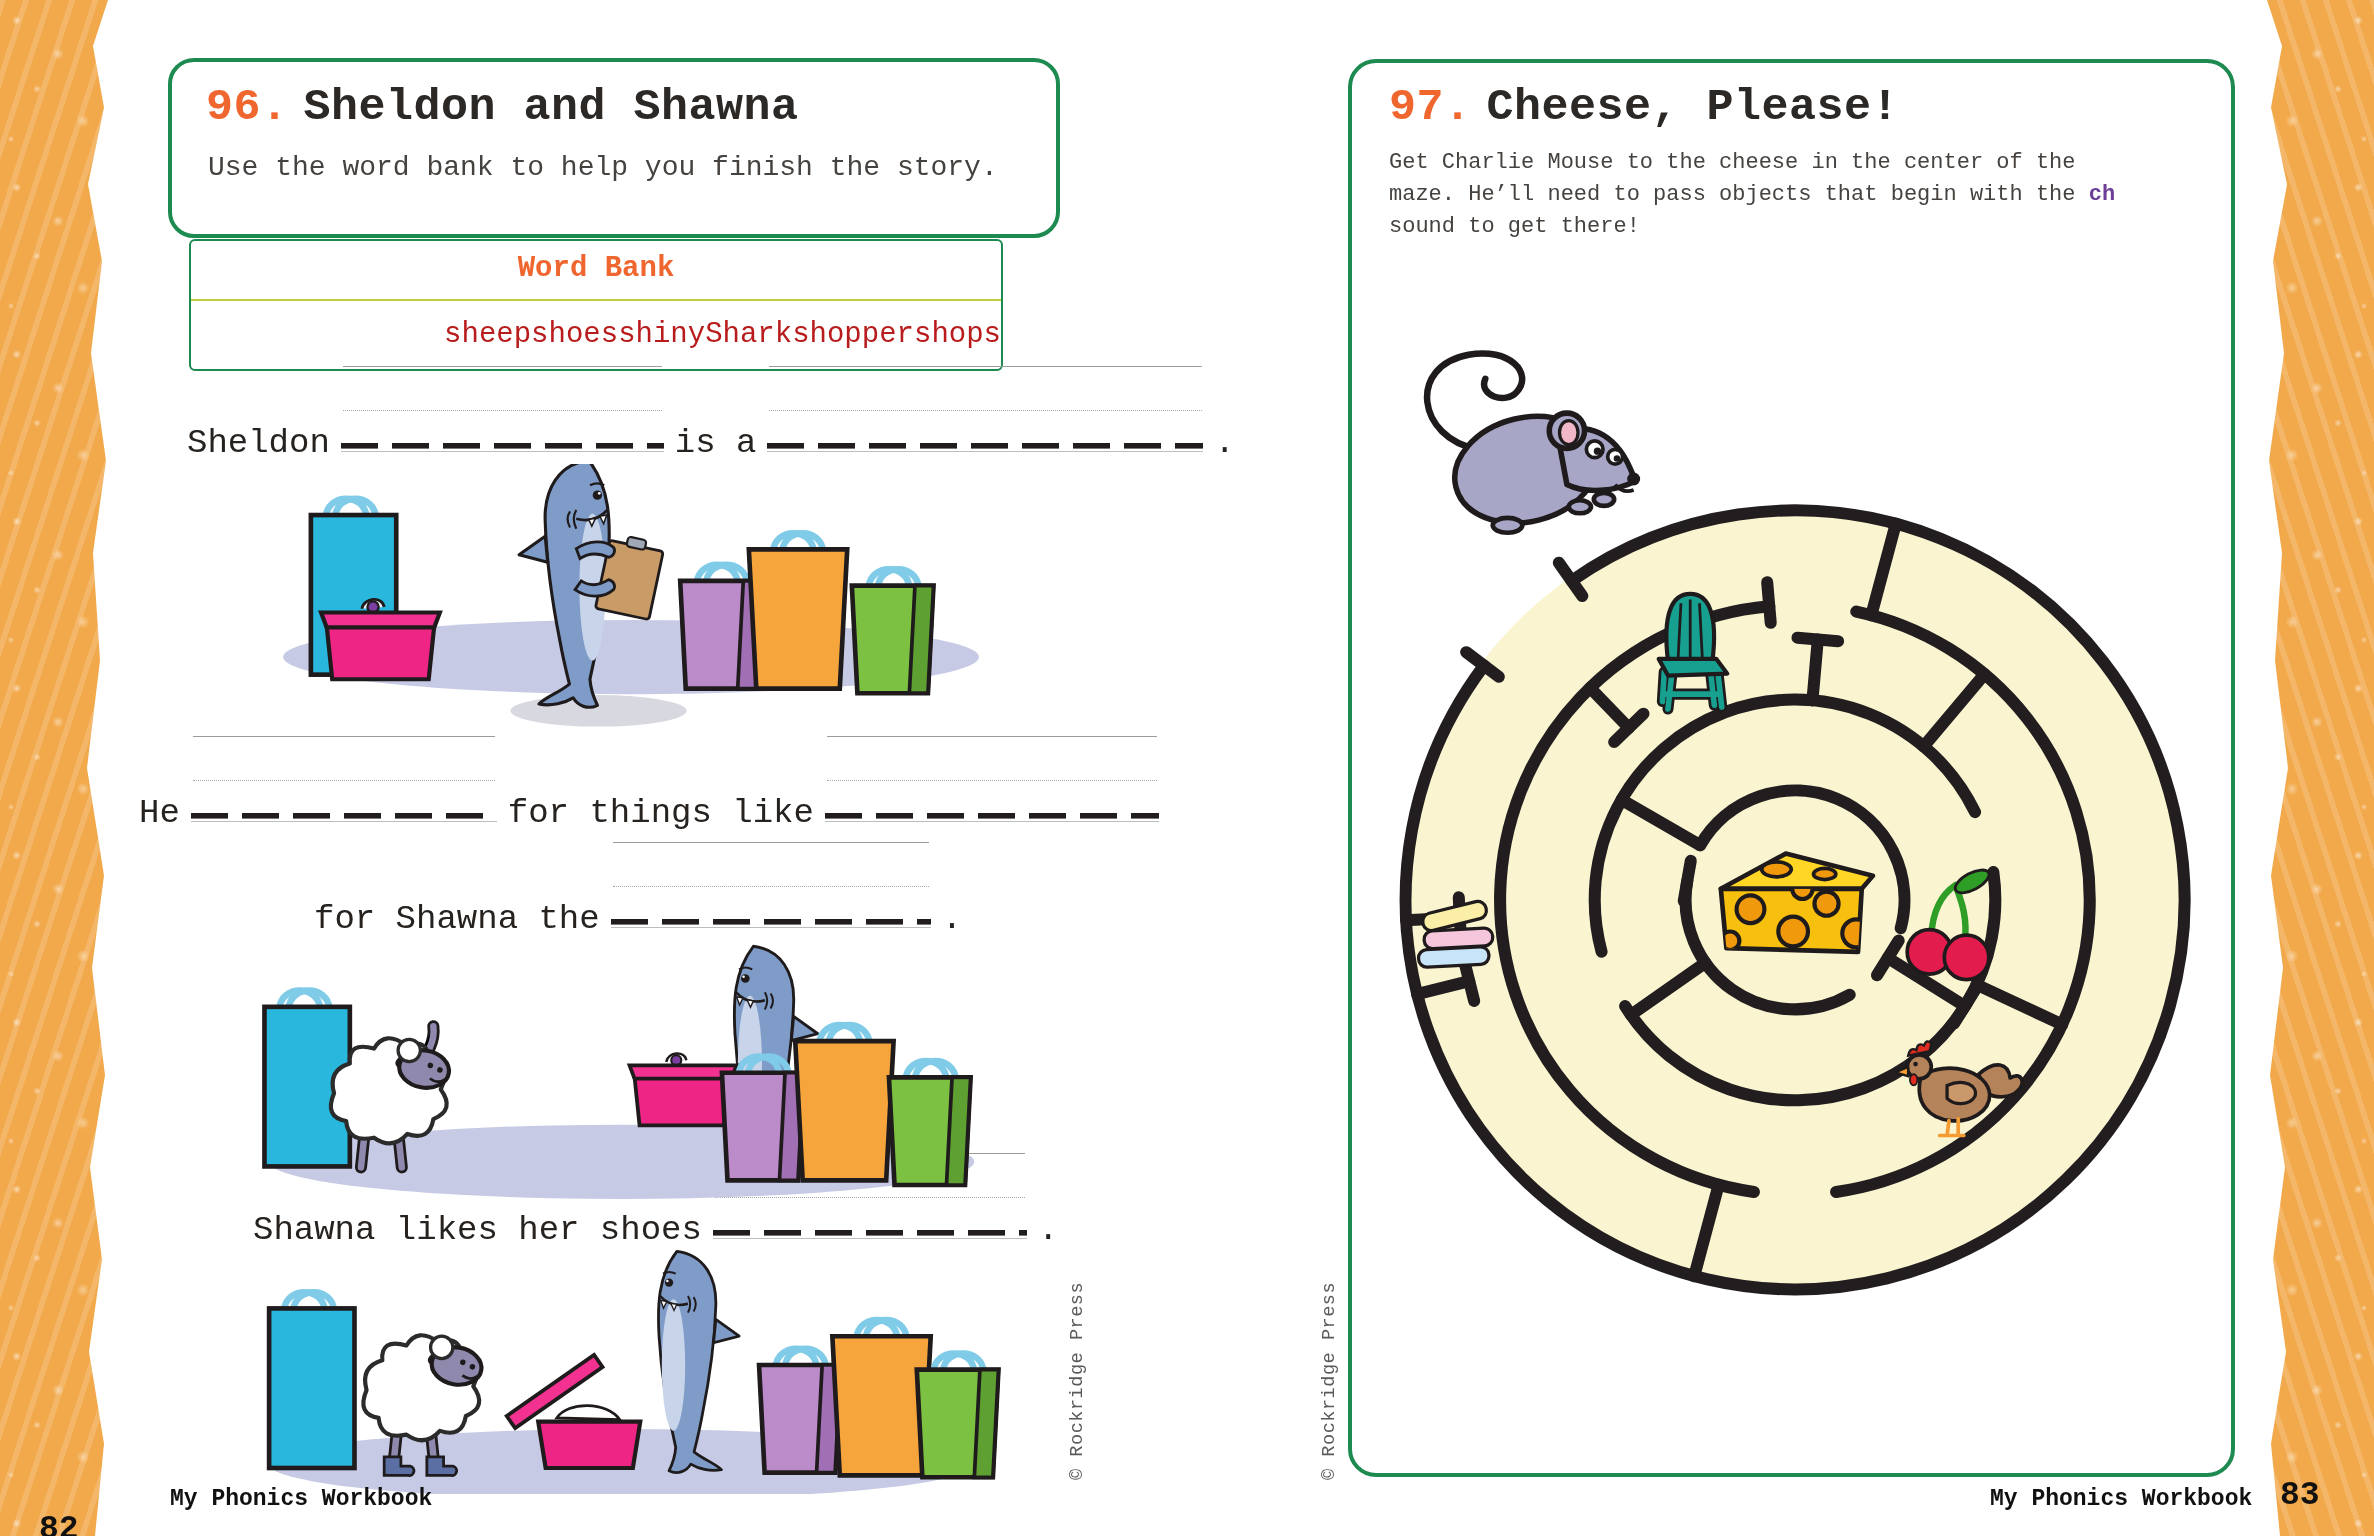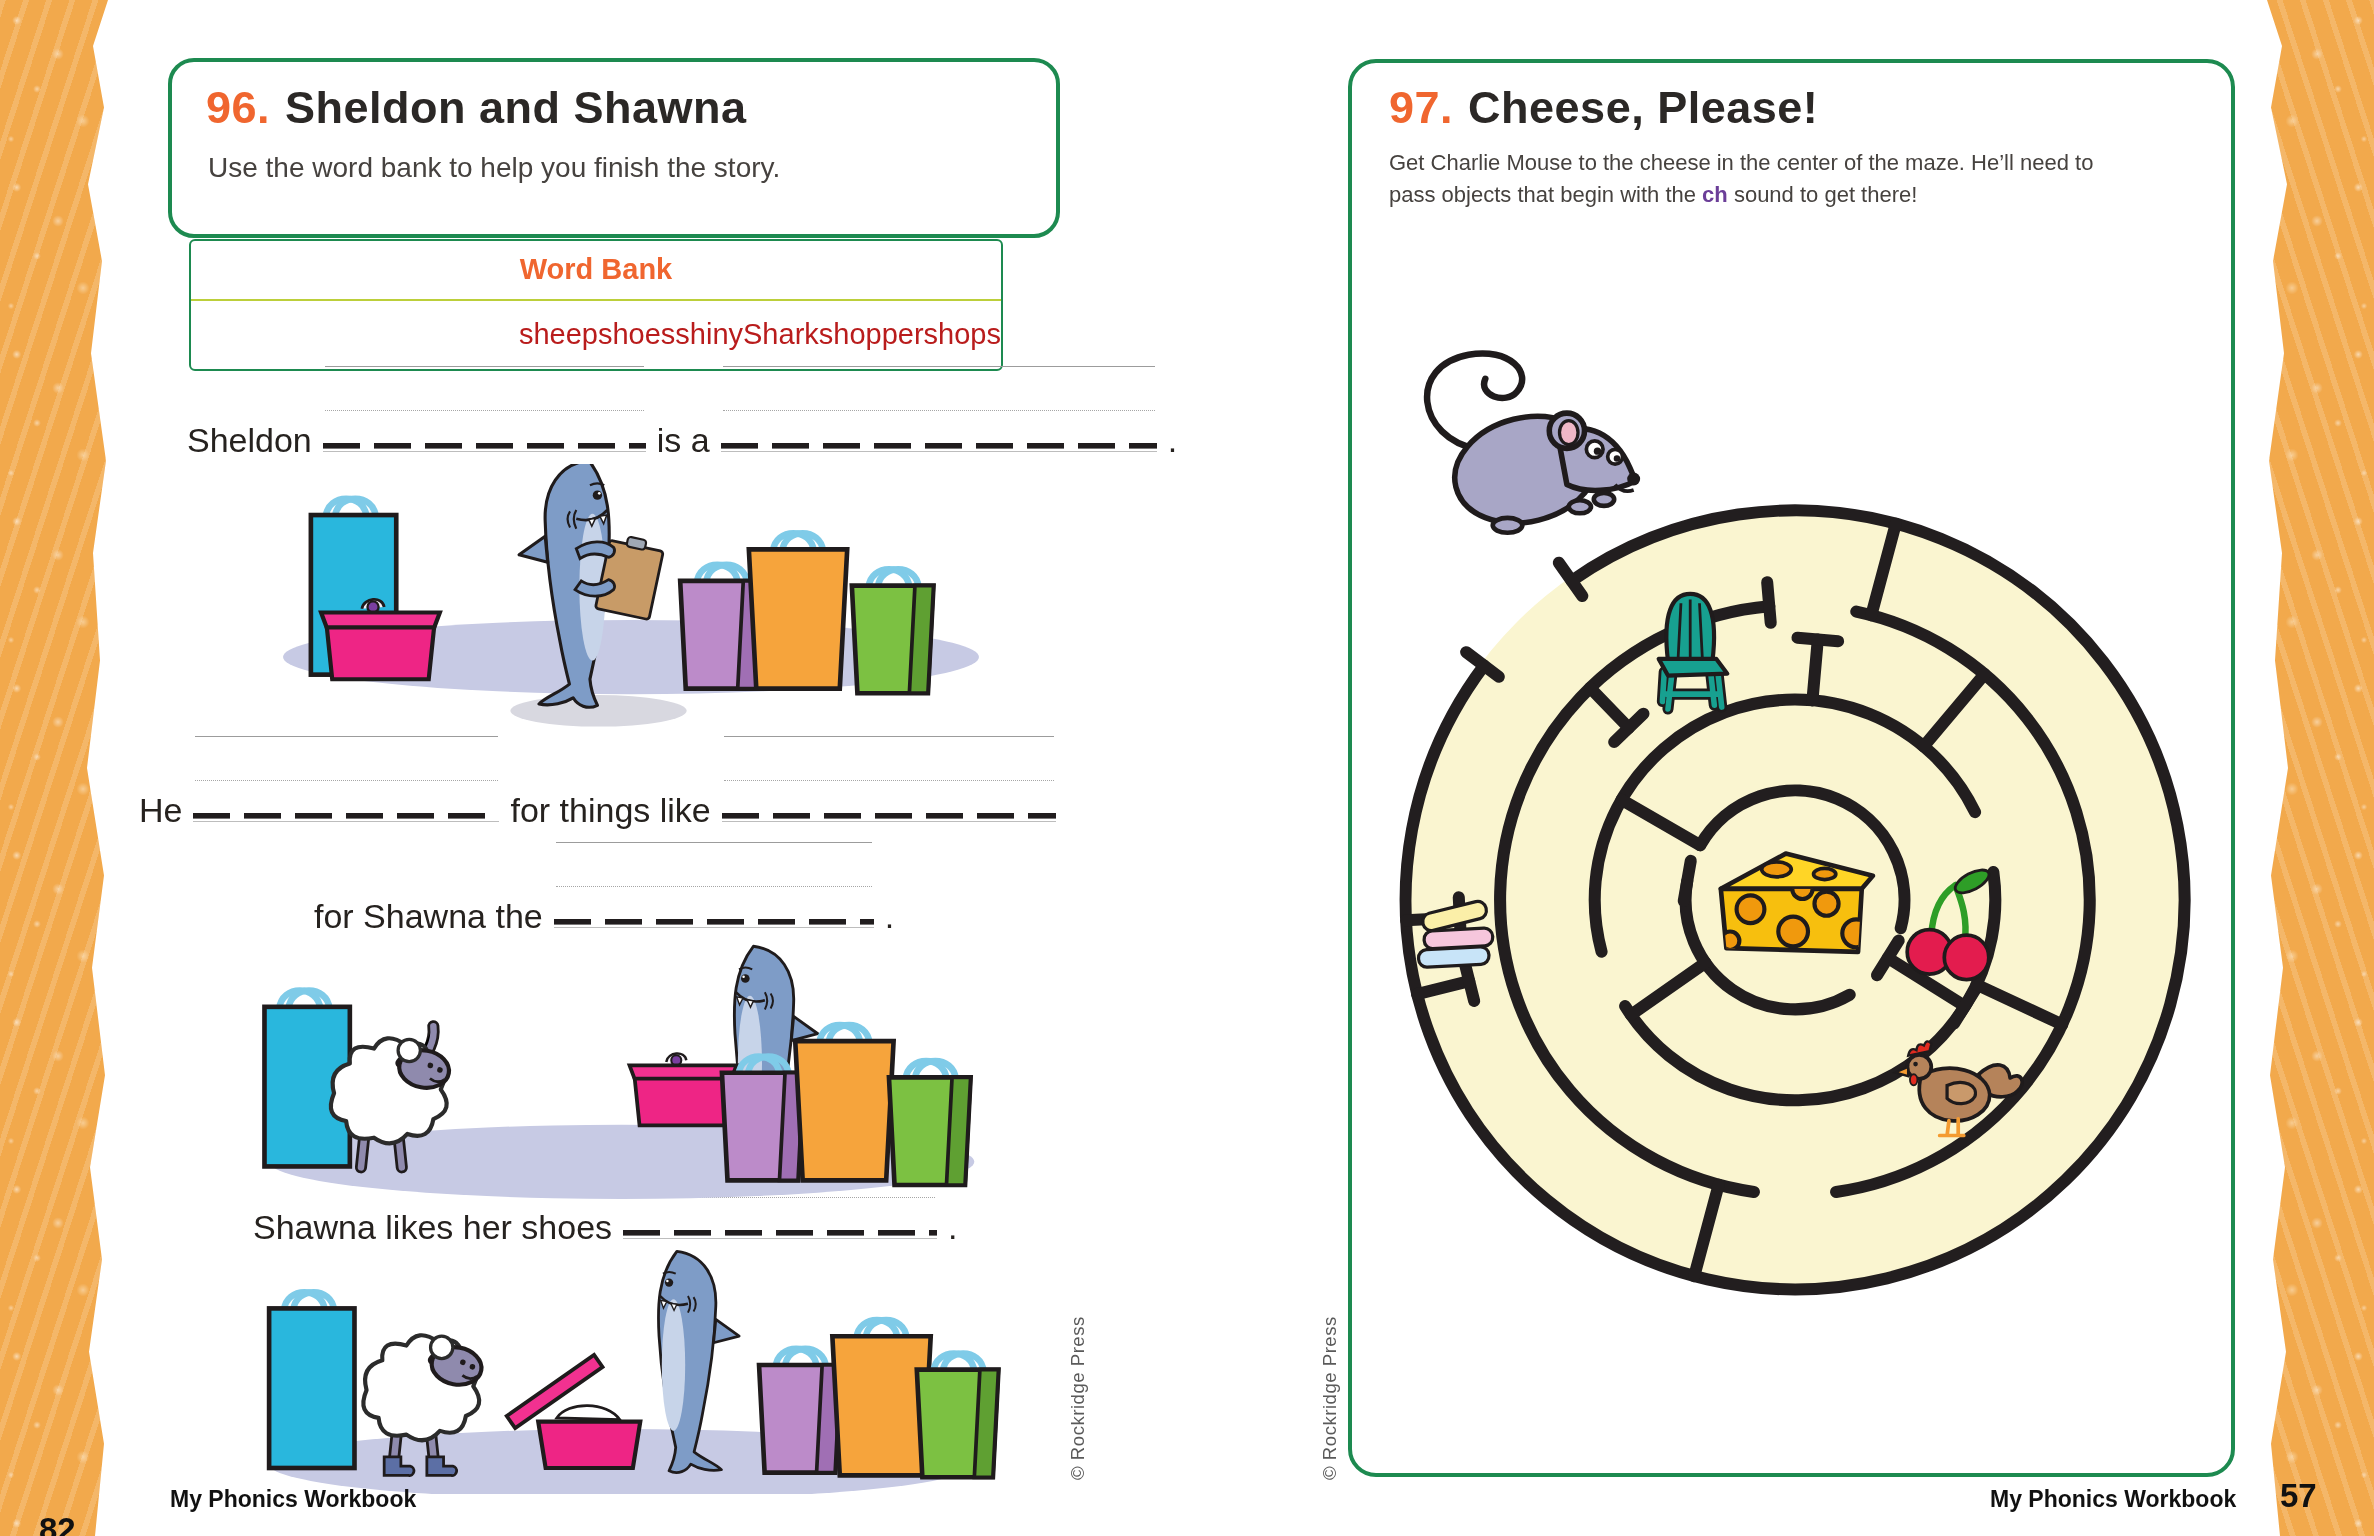--- a/index.html
+++ b/index.html
@@ -1,17 +1,17 @@
 <!DOCTYPE html>
 <html style="font-size:15px"><head>
 <meta charset="utf-8">
 <style>
   html,body{margin:0;padding:0;background:#fff;}
   .spread{position:relative;width:2375px;height:1536px;background:#fff;overflow:hidden;
-          font-family:Liberation Sans, sans-serif;color:#2b2826;}
+          font-family:Liberation Mono, monospace;color:#2b2826;}
   
   .crayon{position:absolute;top:0;bottom:0;width:111px;
     background-color:#F2A94C;
     background-image:
       radial-gradient(circle 6.5px at 16.7px 20.4px, rgba(255,255,255,.55), rgba(255,255,255,0) 70%),
       radial-gradient(circle 8.3px at 58px 54px, rgba(255,255,255,.45), rgba(255,255,255,0) 70%),
       radial-gradient(circle 5.6px at 37px 89px, rgba(255,255,255,.5), rgba(255,255,255,0) 70%),
       radial-gradient(circle 9.3px at 83px 121px, rgba(255,252,240,.42), rgba(255,255,255,0) 70%),
       radial-gradient(circle 4.6px at 11px 139px, rgba(255,255,255,.45), rgba(255,255,255,0) 70%),
       repeating-linear-gradient(108deg, rgba(255,255,255,.16) 0 5.6px, rgba(255,255,255,0) 5.6px 22px);
@@ -364,16 +364,16 @@
       <circle cx="116" cy="38" r="7" fill="#1f1b1c"></circle>
       <path d="M96,44 q8,10 20,6" fill="none" stroke="#1f1b1c" stroke-width="4"></path>
       <ellipse cx="58" cy="68" rx="12" ry="7" fill="#A8A6C6" stroke="#1f1b1c" stroke-width="5"></ellipse>
       <ellipse cx="84" cy="60" rx="11" ry="7" fill="#A8A6C6" stroke="#1f1b1c" stroke-width="5"></ellipse>
       <ellipse cx="-20" cy="88" rx="16" ry="8" fill="#A8A6C6" stroke="#1f1b1c" stroke-width="5"></ellipse>
     </g>
   </svg>
 
   <div class="credit" style="left:1319px;top:1480px;">© Rockridge Press</div>
   <div class="book-title" style="left:1990px;top:1486px;">My Phonics Workbook</div>
-  <div class="pgnum" style="left:2280px;top:1477px;">57</div>
+  <div class="pgnum" style="left:2280px;top:1477px;">83</div>
 
 </div>
 
 
 </body></html>

